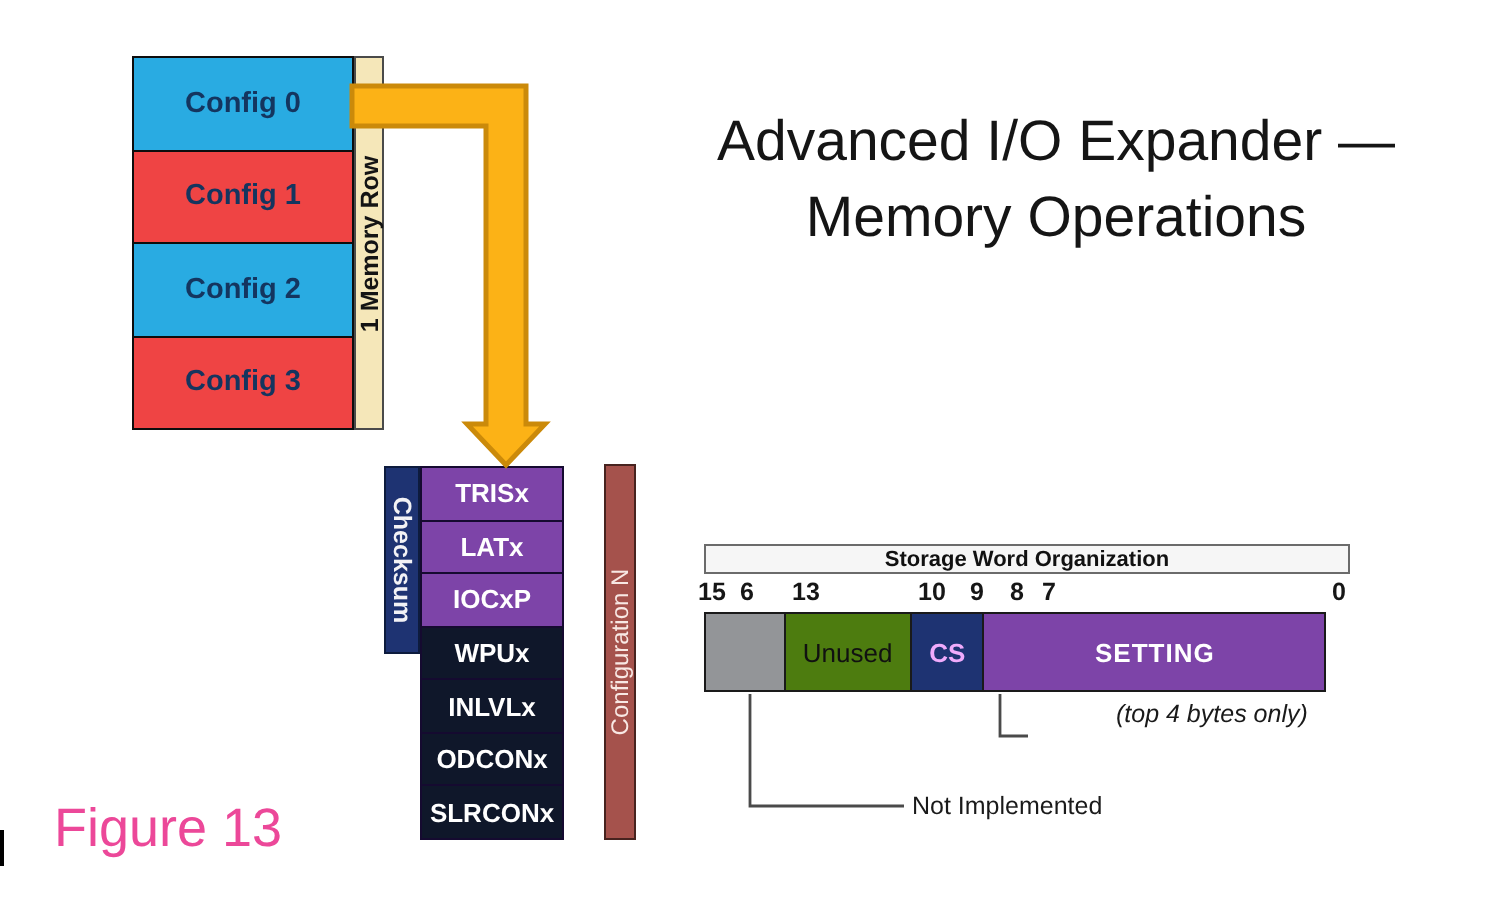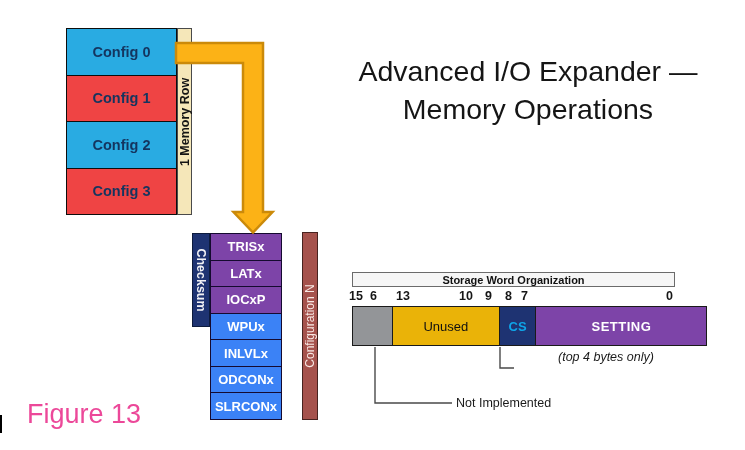--- a/index.html
+++ b/index.html
@@ -39,21 +39,21 @@
     position:absolute;left:210px;top:233px;width:72px;height:187px;
     display:flex;flex-direction:column;border:1.4px solid #150a30;box-sizing:border-box;
   }
   .reg-row{
     flex:1;display:flex;align-items:center;justify-content:center;
     color:#ffffff;font-size:13px;font-weight:700;
     border-bottom:1.4px solid #150a30;
   }
   .reg-row:last-child{border-bottom:none;}
   .reg-light{background:#7d44a8;}
-  .reg-dark{background:#3b82f6;}
+  .reg-dark{background:#0f172a;}
   .confn-strip{
     position:absolute;left:302px;top:232px;width:16px;height:188px;
     background:#a5524c;border:1px solid #47231f;box-sizing:border-box;
   }
   .confn-strip .vtext{font-size:12px;font-weight:400;color:#f8e8e4;}
   
   .title{
     position:absolute;left:308px;top:52px;width:440px;text-align:center;
     font-size:28.5px;line-height:38px;color:#151515;font-weight:400;
   }
@@ -71,22 +71,22 @@
   .sw-fields{
     position:absolute;left:352px;top:306px;height:40px;display:flex;
   }
   .sw-field{
     height:40px;box-sizing:border-box;border:1.2px solid #1a1a1a;
     display:flex;align-items:center;justify-content:center;
     font-size:13px;margin-left:-1.2px;
   }
   .sw-field:first-child{margin-left:0;}
   .f-gray{width:41px;background:#939598;}
-  .f-white{width:108px;background:#eab308;color:#111;}
-  .f-navy{width:38px;background:#1e3372;color:#0ea5e9;font-weight:600;}
+  .f-white{width:64px;background:#4d7c0f;color:#111;}
+  .f-navy{width:38px;background:#1e3372;color:#f0abfc;font-weight:600;}
   .f-purple{width:172px;background:#7d44a8;color:#fff;font-weight:600;letter-spacing:.5px;}
   .anno{position:absolute;font-size:12.5px;color:#1a1a1a;line-height:15px;}
   .anno .ital{font-style:italic;margin-left:40px;}
   
   .overlay{position:absolute;left:0;top:0;pointer-events:none;z-index:10;}
   .edge-sliver{position:absolute;left:0;top:415px;width:2px;height:18px;background:#000;}
 </style>
 </head>
 <body>
 

